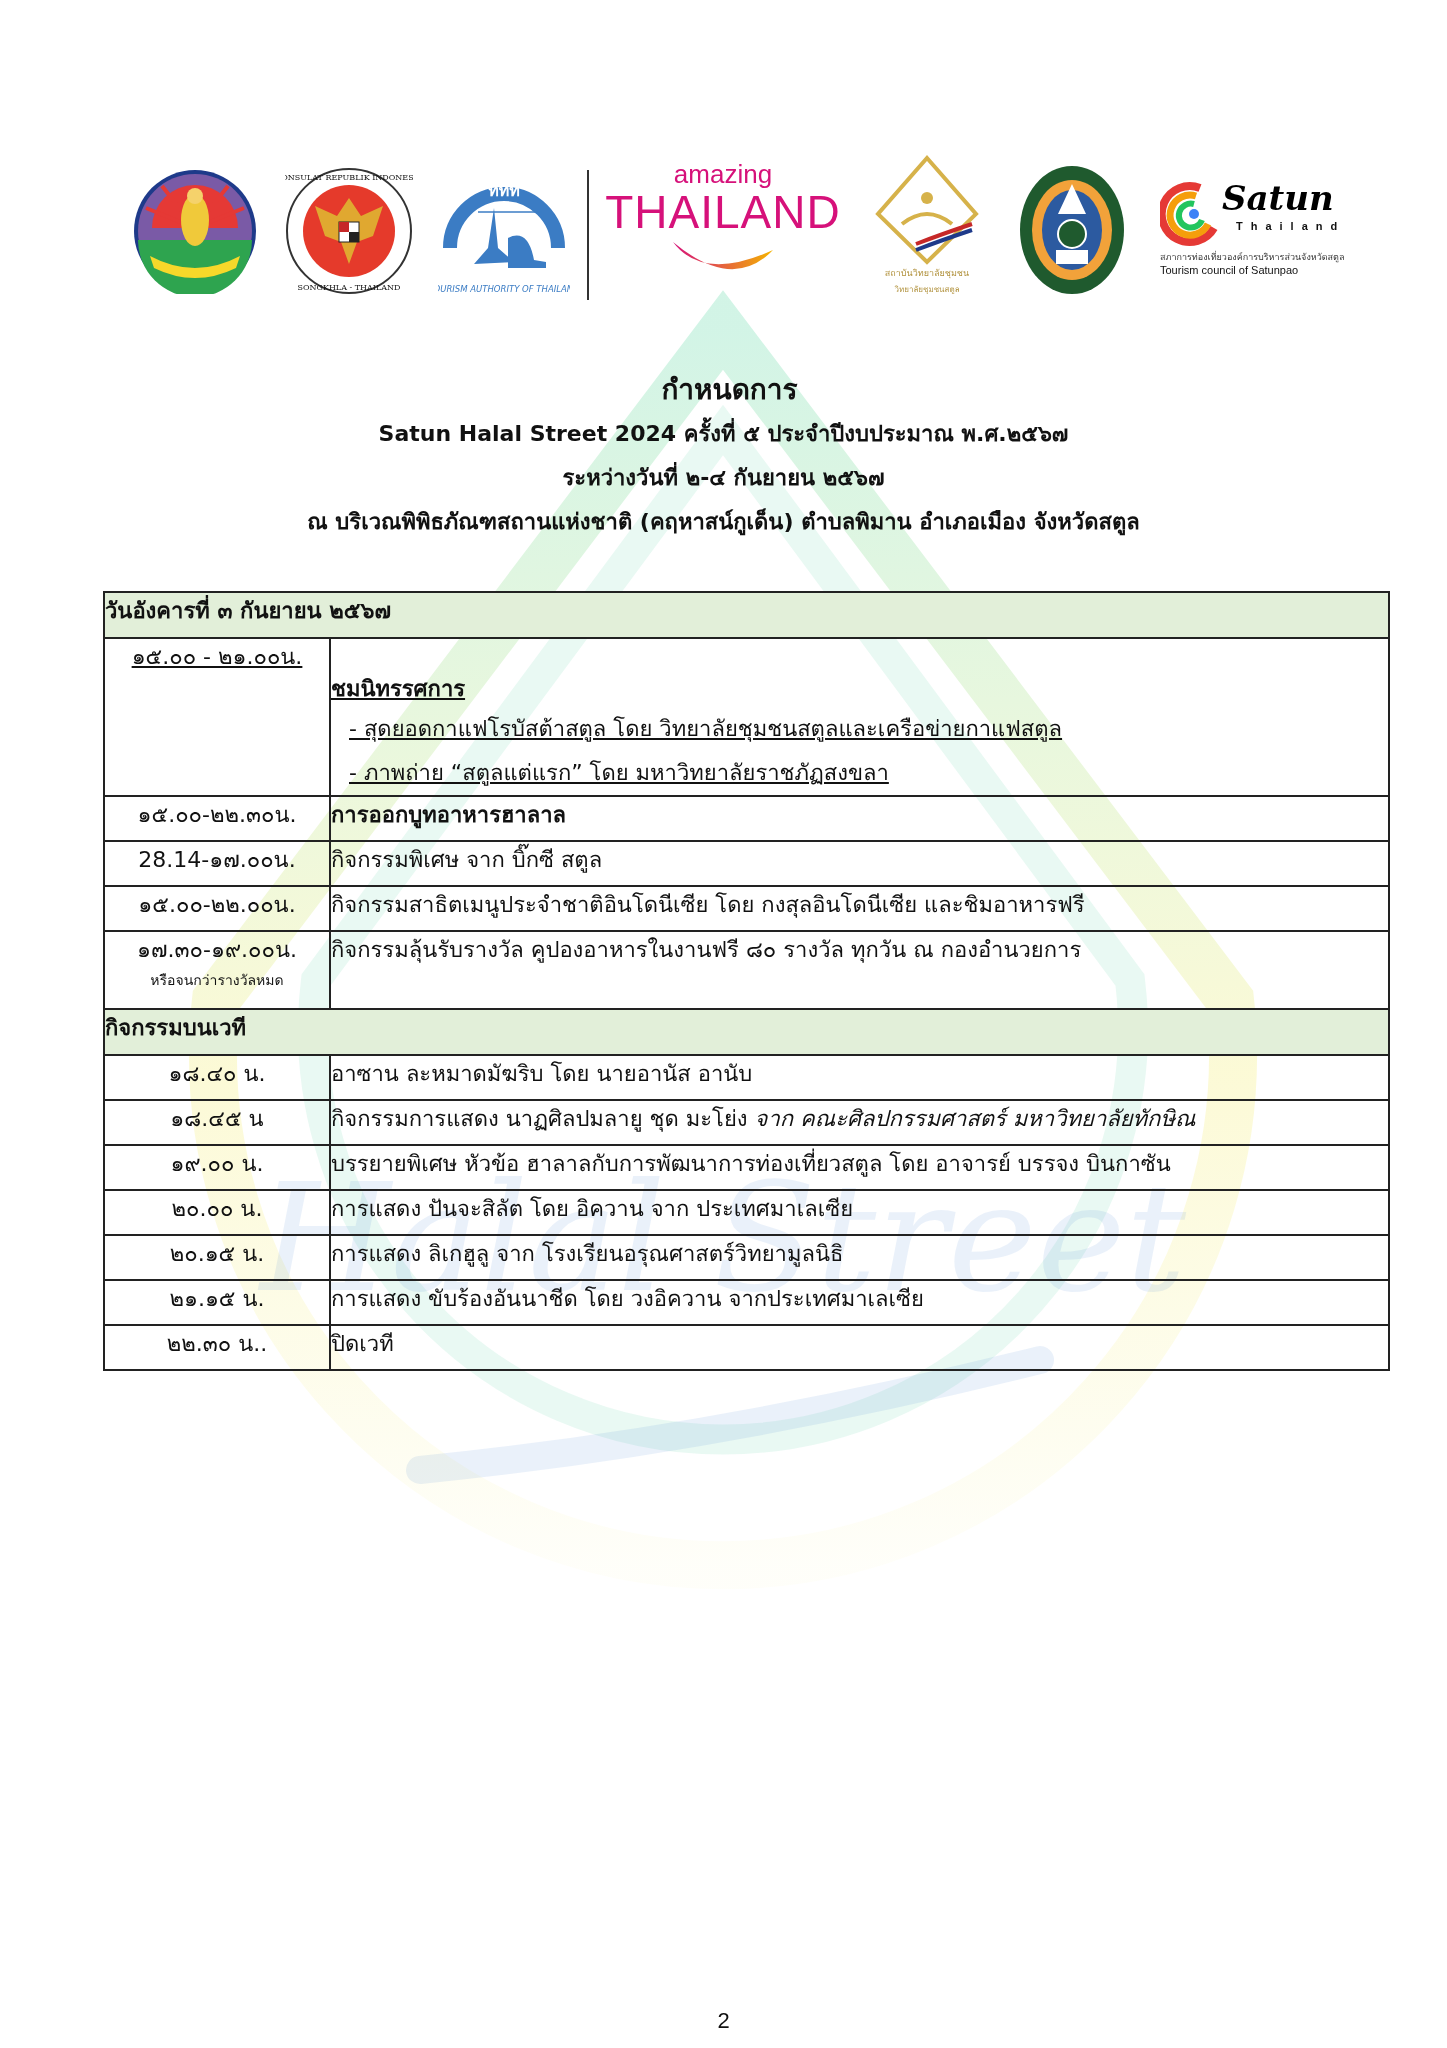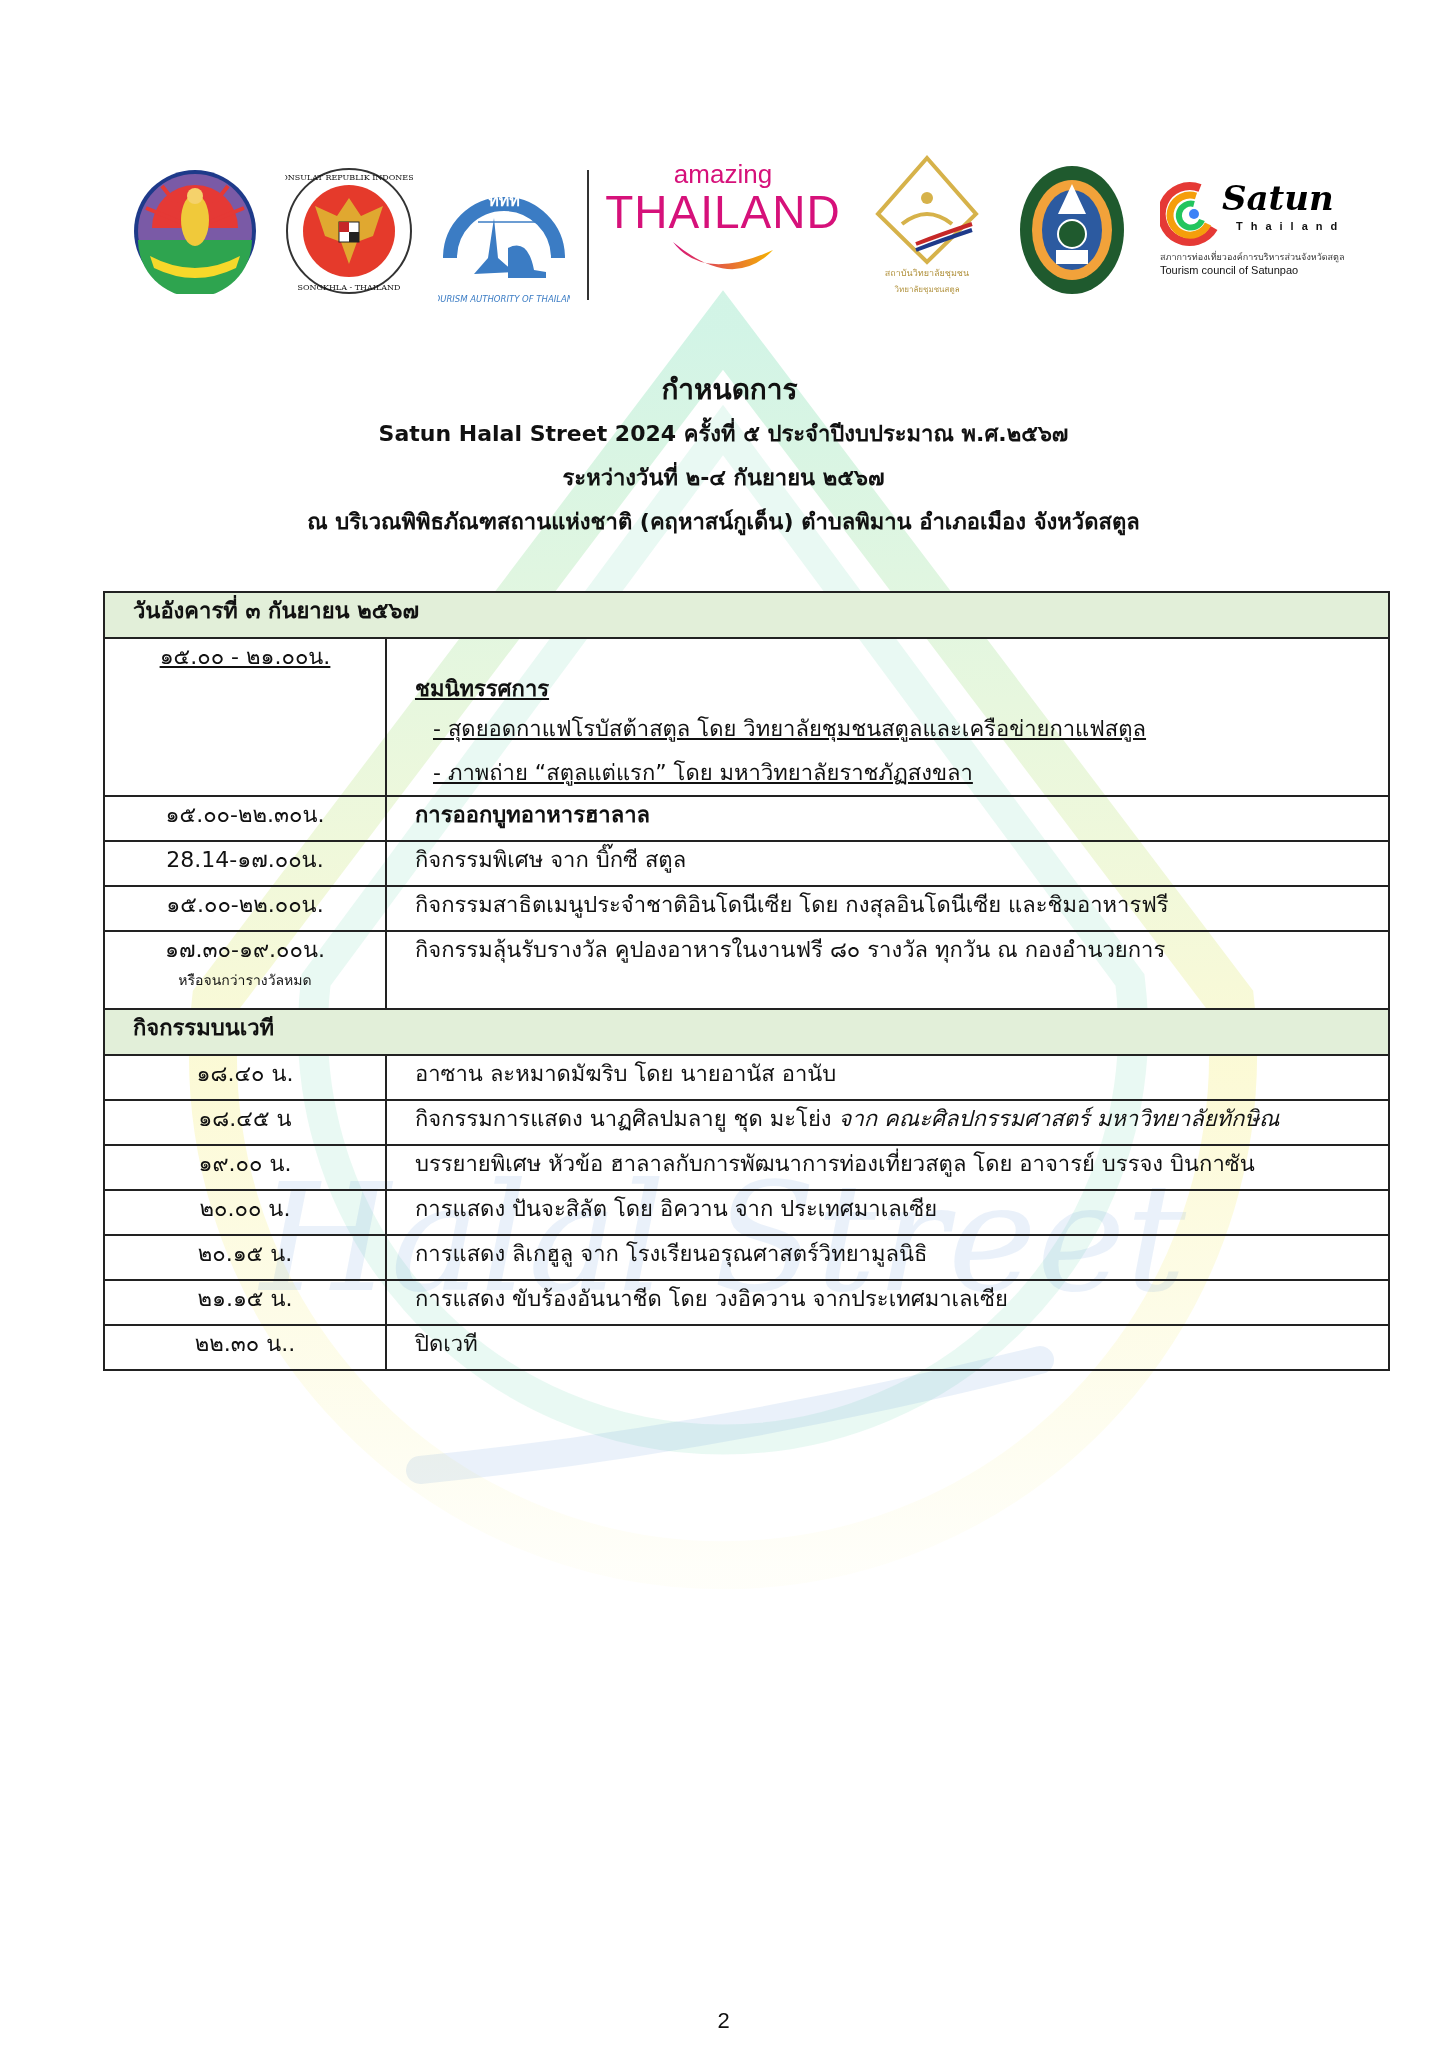--- a/index.html
+++ b/index.html
@@ -24,21 +24,21 @@
   .satun-logo .t2 { font-family: "Liberation Sans", sans-serif; font-weight: normal; font-size: 11px; position: absolute; left: 0; top: 86px; white-space: nowrap; }
 
   
   .title-block { position: absolute; top: 368px; left: 0; width: 1447px; text-align: center; }
   .title-block .t { font-weight: bold; line-height: 44px; }
   .title-main { font-size: 28px; margin-left: 12px; }
   .title-sub { font-size: 22px; }
 
   
   table.sched { position: absolute; left: 103px; top: 591px; width: 1287px; border-collapse: collapse; font-size: 22px; }
-  table.sched td { border: 2px solid #222; padding: 0 28px; vertical-align: top; }
+  table.sched td { border: 2px solid #222; padding: 0 0; vertical-align: top; }
   .sec-head td { background: #e2efd9; height: 44px; font-weight: bold; font-size: 22px; vertical-align: middle; }
   .row td { height: 43px; vertical-align: middle; }
   td.time { width: 224px; text-align: center; white-space: nowrap; }
   td.desc { white-space: nowrap; }
   .b { font-weight: bold; margin-top: 32px; }
   .it { font-style: italic; }
   .bullet { padding-left: 18px; line-height: 44px; }
   .row-multi td { vertical-align: top; padding-top: 6px; padding-bottom: 4px; }
   .small-note { font-size: 14px; display: block; margin-top: 2px; }
 
@@ -87,21 +87,21 @@
       <circle cx="64" cy="65" r="46" fill="#e53a2b"></circle>
       <path d="M64 32 L52 50 L30 40 L40 70 L56 76 L64 98 L72 76 L88 70 L98 40 L76 50 Z" fill="#e0a830"></path>
       <rect x="54" y="56" width="20" height="20" fill="#fff" stroke="#222"></rect>
       <rect x="54" y="56" width="10" height="10" fill="#c62828"></rect>
       <rect x="64" y="66" width="10" height="10" fill="#222"></rect>
       <text x="64" y="14" text-anchor="middle" font-size="8" font-family="DejaVu Serif, serif" fill="#111">KONSULAT REPUBLIK INDONESIA</text>
       <text x="64" y="124" text-anchor="middle" font-size="8" font-family="DejaVu Serif, serif" fill="#111">SONGKHLA - THAILAND</text>
     </svg>
   </div>
 
-  <div class="logo" style="left:318px;top:28px;">
+  <div class="logo" style="left:318px;top:18px;">
     <svg width="132" height="128" viewBox="0 0 132 128">
       <path d="M12 80 A54 54 0 1 1 120 80" fill="none" stroke="#3b7cc4" stroke-width="14"></path>
       <text x="66" y="28" text-anchor="middle" font-size="16" font-weight="bold" fill="#fff">ททท</text>
       <path d="M36 96 L50 80 L56 40 L60 80 L76 94 Z" fill="#3b7cc4"></path>
       <path d="M70 70 Q90 60 96 92 L108 94 L108 100 L70 100 Z" fill="#3b7cc4"></path>
       <line x1="40" y1="44" x2="104" y2="44" stroke="#3b7cc4" stroke-width="1.5"></line>
       <text x="66" y="124" text-anchor="middle" font-size="8.5" font-family="DejaVu Sans, sans-serif" fill="#3b7cc4" font-style="italic">TOURISM AUTHORITY OF THAILAND</text>
     </svg>
   </div>
   <div class="logo-sep"></div>

